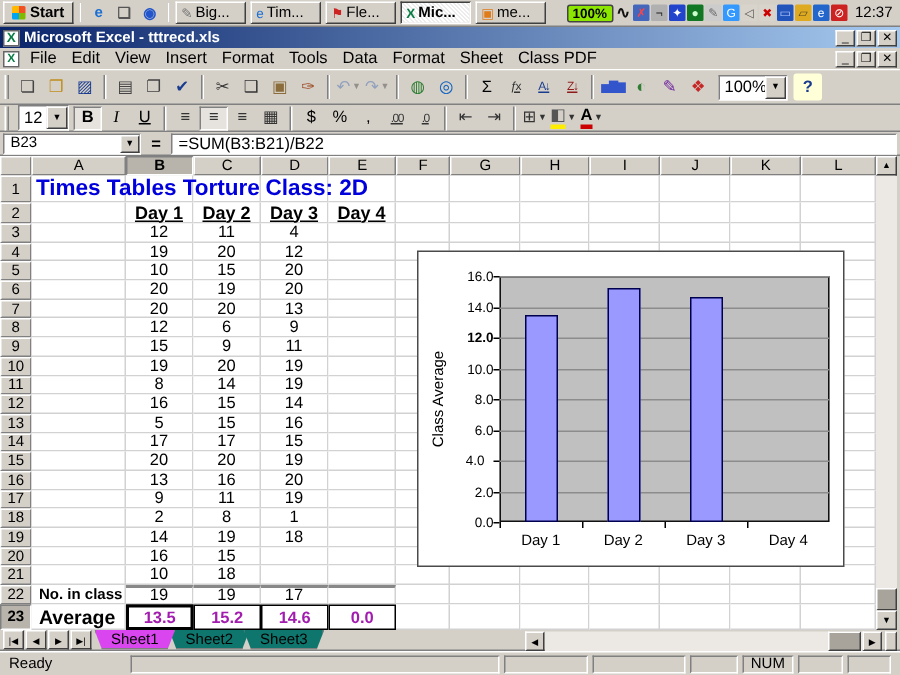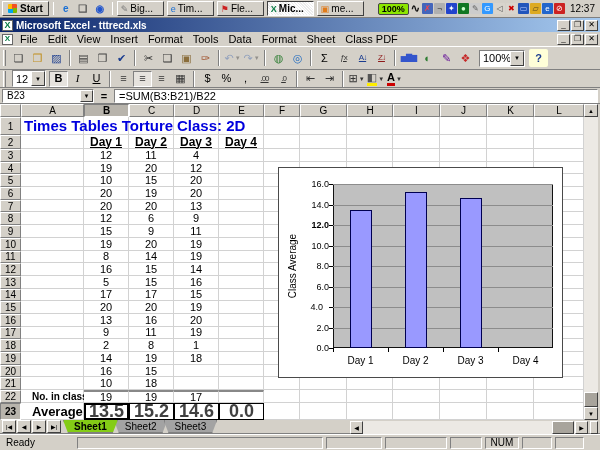--- a/index.html
+++ b/index.html
@@ -78,27 +78,27 @@
     font-size:11px;display:flex;align-items:center;padding-left:4px;white-space:nowrap;overflow:hidden;}
 
   
   .gridwrap{position:absolute;left:0;top:86px;width:600px;height:316px;background:#d4d0c8;overflow:hidden;}
   #grid{position:absolute;left:0;top:0;display:grid;background:#fff;}
   .hdr{background:#d4d0c8;border:1px solid;border-color:#fff #808080 #808080 #fff;
     display:flex;align-items:center;justify-content:center;font-size:10px;overflow:hidden;}
   .hdr.sel{background:#b8b4ac;font-weight:bold;border-color:#808080 #fff #fff #808080;}
   .cell{background:#fff;border-right:1px solid #d2d2d2;border-bottom:1px solid #d2d2d2;
     display:flex;align-items:center;justify-content:center;font-size:11px;overflow:visible;position:relative;}
-  .cell.colA{justify-content:flex-start;padding-left:11px;}
+  .cell.colA{justify-content:flex-start;padding-left:5px;}
   .sheettitle{position:absolute;left:3px;top:0;height:100%;display:flex;align-items:center;
     font-size:15px;font-weight:bold;color:#0000dd;white-space:nowrap;z-index:4;}
   .dayhdr{font-weight:bold;font-size:12px;text-decoration:underline;}
   .rowlabel{font-weight:bold;font-size:10px;white-space:nowrap;}
   .avglabel{font-weight:bold;font-size:13px;white-space:nowrap;}
-  .avg{color:#404040;font-weight:bold;font-size:18px;}
+  .avg{color:#a21caf;font-weight:bold;font-size:11px;}
   .thicktop{border-top:2px solid #888 !important;}
   .boxed{border:1px solid #000 !important;}
   .active-cell{outline:2px solid #000;outline-offset:-2px;z-index:3;}
 
   
   .chart{position:absolute;background:#fff;border:1px solid #4a4a4a;z-index:6;}
   .plot{position:absolute;border:1px solid #111;}
   .gline{position:absolute;height:1px;background:#8c8c8c;}
   .bar{position:absolute;border:1px solid #000050;}
   .ytick{position:absolute;font-size:9px;text-align:right;}
@@ -108,24 +108,24 @@
 
   
   .vscroll{position:absolute;left:584px;top:0;width:14px;height:316px;background:#ece9e4;}
   .sarrow{position:absolute;left:0;width:14px;height:13px;background:#d4d0c8;border:1px solid;
     border-color:#fff #404040 #404040 #fff;font-size:6px;display:flex;align-items:center;justify-content:center;}
   .vthumb{position:absolute;left:0;width:14px;background:#a8a49c;border:1px solid;border-color:#fff #404040 #404040 #fff;}
   .tabsrow{position:absolute;left:0;top:402px;width:600px;height:14px;background:#d4d0c8;display:flex;
     align-items:flex-start;border-bottom:1px solid #808080;}
   .navbtn{width:14px;height:13px;background:#d4d0c8;border:1px solid;border-color:#fff #404040 #404040 #fff;
     font-size:6px;display:flex;align-items:center;justify-content:center;flex:none;white-space:nowrap;}
-  .sheettab{height:13px;padding:0 10px;font-size:10px;display:flex;align-items:center;background:#a3a3a3;
+  .sheettab{height:13px;padding:0 10px;font-size:10px;display:flex;align-items:center;background:#0f766e;
     border:1px solid #808080;border-top:none;clip-path:polygon(0 0,100% 0,calc(100% - 5px) 100%,5px 100%);
     margin-left:-4px;flex:none;}
-  .sheettab.active{background:#84cc16;font-weight:bold;z-index:2;}
+  .sheettab.active{background:#d946ef;font-weight:normal;z-index:2;}
   .hscroll{position:absolute;left:350px;top:403px;width:238px;height:13px;background:#ece9e4;}
   .hsar{position:absolute;top:0;width:13px;height:13px;background:#d4d0c8;border:1px solid;
     border-color:#fff #404040 #404040 #fff;font-size:6px;display:flex;align-items:center;justify-content:center;}
   .hthumb{position:absolute;top:0;right:14px;width:22px;height:13px;background:#a8a49c;border:1px solid;
     border-color:#fff #404040 #404040 #fff;}
   .splitbox{position:absolute;left:590px;top:403px;width:8px;height:13px;background:#d4d0c8;
     border:1px solid;border-color:#fff #404040 #404040 #fff;}
   .statusbar{position:absolute;left:0;top:416px;width:600px;height:16px;background:#d4d0c8;display:flex;
     align-items:center;font-size:10px;padding:0 6px;gap:3px;border-top:1px solid #fff;}
   .spanel{height:12px;border:1px solid;border-color:#808080 #fff #fff #808080;display:flex;
@@ -772,21 +772,21 @@
     </div>
     <div class="hscroll">
       <span class="hsar" style="left:0;">◀</span>
       <span class="hthumb"></span>
       <span class="hsar" style="right:0;">▶</span>
     </div>
     <span class="splitbox"></span>
 
     <div class="statusbar">
       <span>Ready</span>
-      <span id="statuspanels" style="display:flex;gap:3px;margin-left:39px;">
+      <span id="statuspanels" style="display:flex;gap:3px;margin-left:49px;">
           <span class="spanel" style="width: 246px;"></span>
           <span class="spanel" style="width: 56px;"></span>
           <span class="spanel" style="width: 62px;"></span>
           <span class="spanel" style="width: 32px;"></span>
           <span class="spanel" style="width: 34px;">NUM</span>
           <span class="spanel" style="width: 30px;"></span>
           <span class="spanel" style="width: 29px;"></span>
         </span>
     </div>
 

